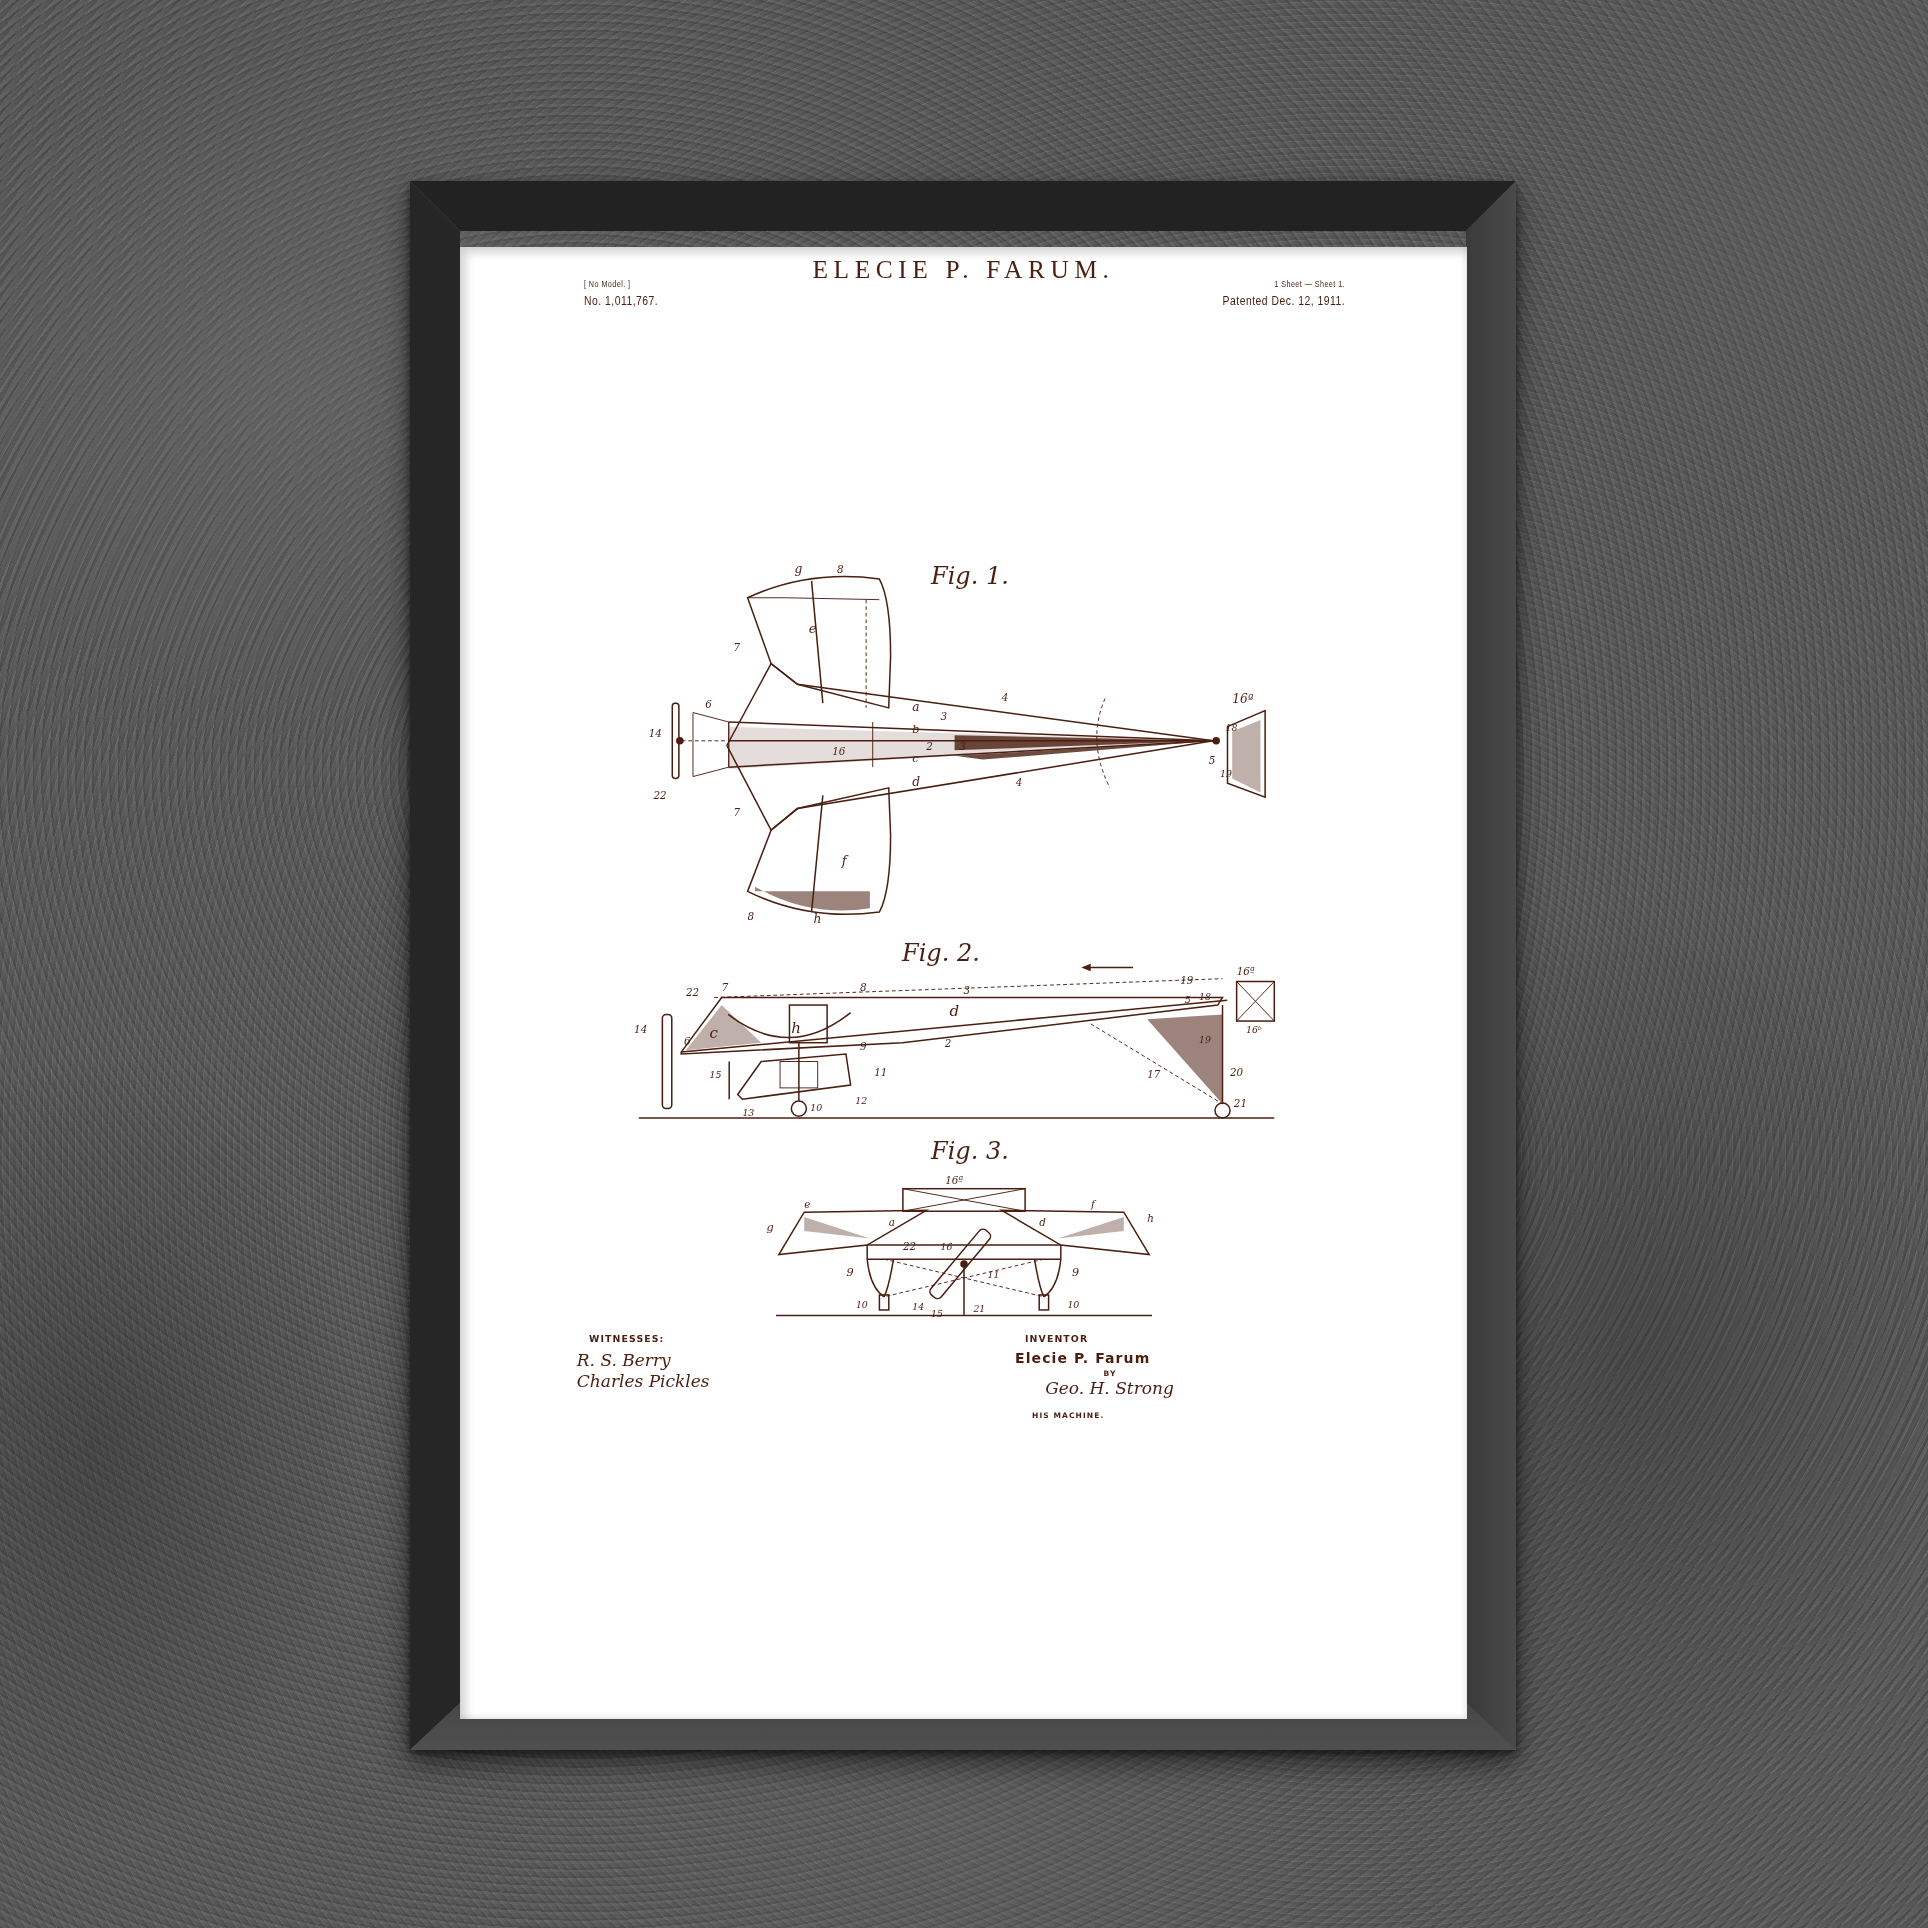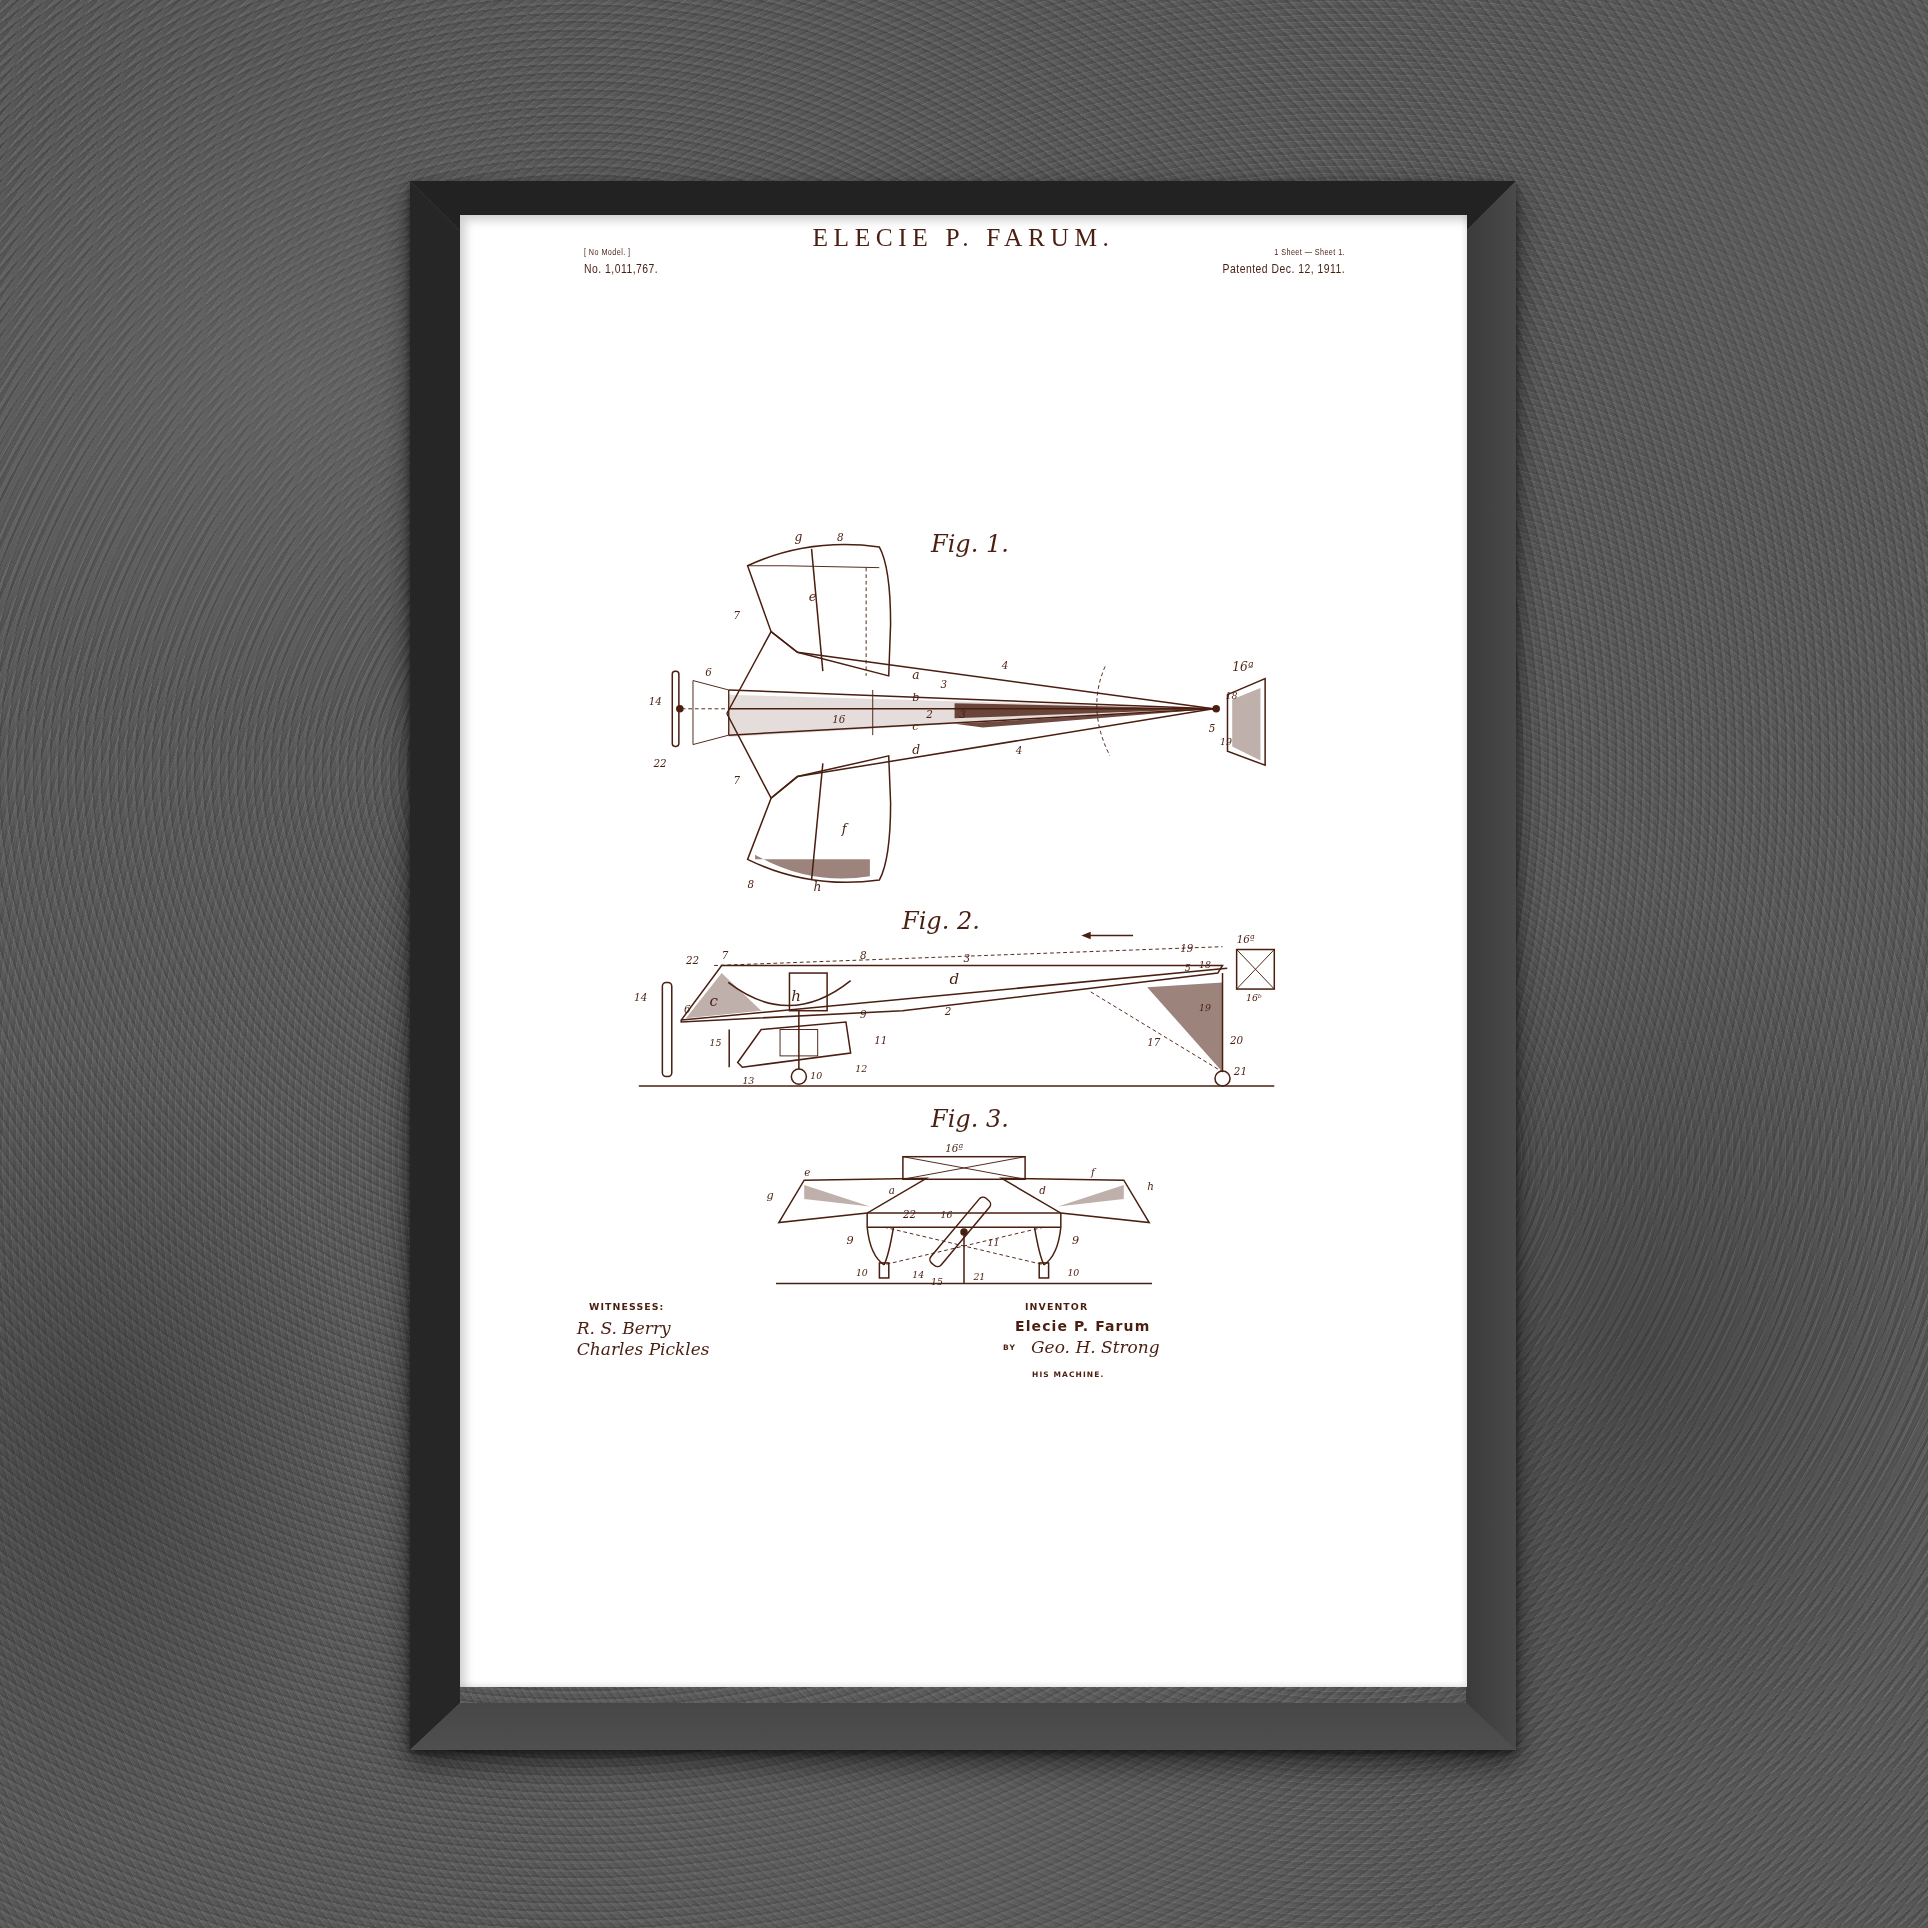--- a/index.html
+++ b/index.html
@@ -20,21 +20,21 @@
   .bar.top{left:0;top:0;width:1106px;height:50px;background:#222;
     clip-path:polygon(0 0,100% 0,calc(100% - 50px) 100%,50px 100%);}
   .bar.left{left:0;top:0;width:50px;height:1569px;background:#262626;
     clip-path:polygon(0 0,100% 50px,100% calc(100% - 47px),0 100%);}
   .bar.right{right:0;top:0;width:50px;height:1569px;
     background:linear-gradient(90deg,#3a3a3a,#4a4a4a);
     clip-path:polygon(0 50px,100% 0,100% 100%,0 calc(100% - 47px));}
   .bar.bottom{left:0;bottom:0;width:1106px;height:47px;
     background:linear-gradient(180deg,#474747,#4f4f4f);
     clip-path:polygon(50px 0,calc(100% - 50px) 0,100% 100%,0 100%);}
-  .paper{position:absolute;left:50px;top:34px;width:1007px;height:1472px;background:#fff;
+  .paper{position:absolute;left:50px;top:66px;width:1007px;height:1472px;background:#fff;
     box-shadow:inset 5.6px 5.6px 9.4px rgba(0,0,0,.18),inset -2.8px -2.8px 5.6px rgba(0,0,0,.08);
     color:#4a1e10;}
   .ink{color:#4a1e10;}
   .hdr-left{position:absolute;left:124px;top:32px;text-align:left;
     font-family:"Liberation Sans Narrow","Liberation Sans",sans-serif;}
   .hdr-right{position:absolute;right:122px;top:32px;text-align:right;
     font-family:"Liberation Sans",sans-serif;}
   .small{font-size:8.5px;letter-spacing:0.5px;transform:scaleX(.85);transform-origin:left;display:block;}
   .hdr-right .small{transform-origin:right;}
   .med{font-size:13px;letter-spacing:0.6px;display:block;transform:scaleX(.8);margin-top:3.8px;}
@@ -251,21 +251,21 @@
     <div class="witness ink">
       <div class="caps">WITNESSES:</div>
       <div style="margin-top:5.6px;margin-left:3.8px;">
         <span class="sig">R. S. Berry</span>
         <span class="sig">Charles Pickles</span>
       </div>
     </div>
     <div class="inventor ink">
       <div class="caps" style="margin-left:22px;padding-left:16px;">INVENTOR</div>
       <div class="caps" style="margin-left:28px;margin-top:5.6px;font-size:14px;">Elecie P. Farum</div>
-      <div style="display:flex;align-items:center;margin-top:3.8px;">
+      <div style="display:flex;align-items:center;margin-top:3.8px;flex-direction:column;">
         <span class="caps" style="font-size:7.5px;width:28px;">BY</span>
         <span class="sig">Geo. H. Strong</span>
       </div>
       <div class="caps" style="font-size:7.5px;margin-left:45px;margin-top:11.3px;">HIS MACHINE.</div>
     </div>
 
 
   </div>
 </div>
 

